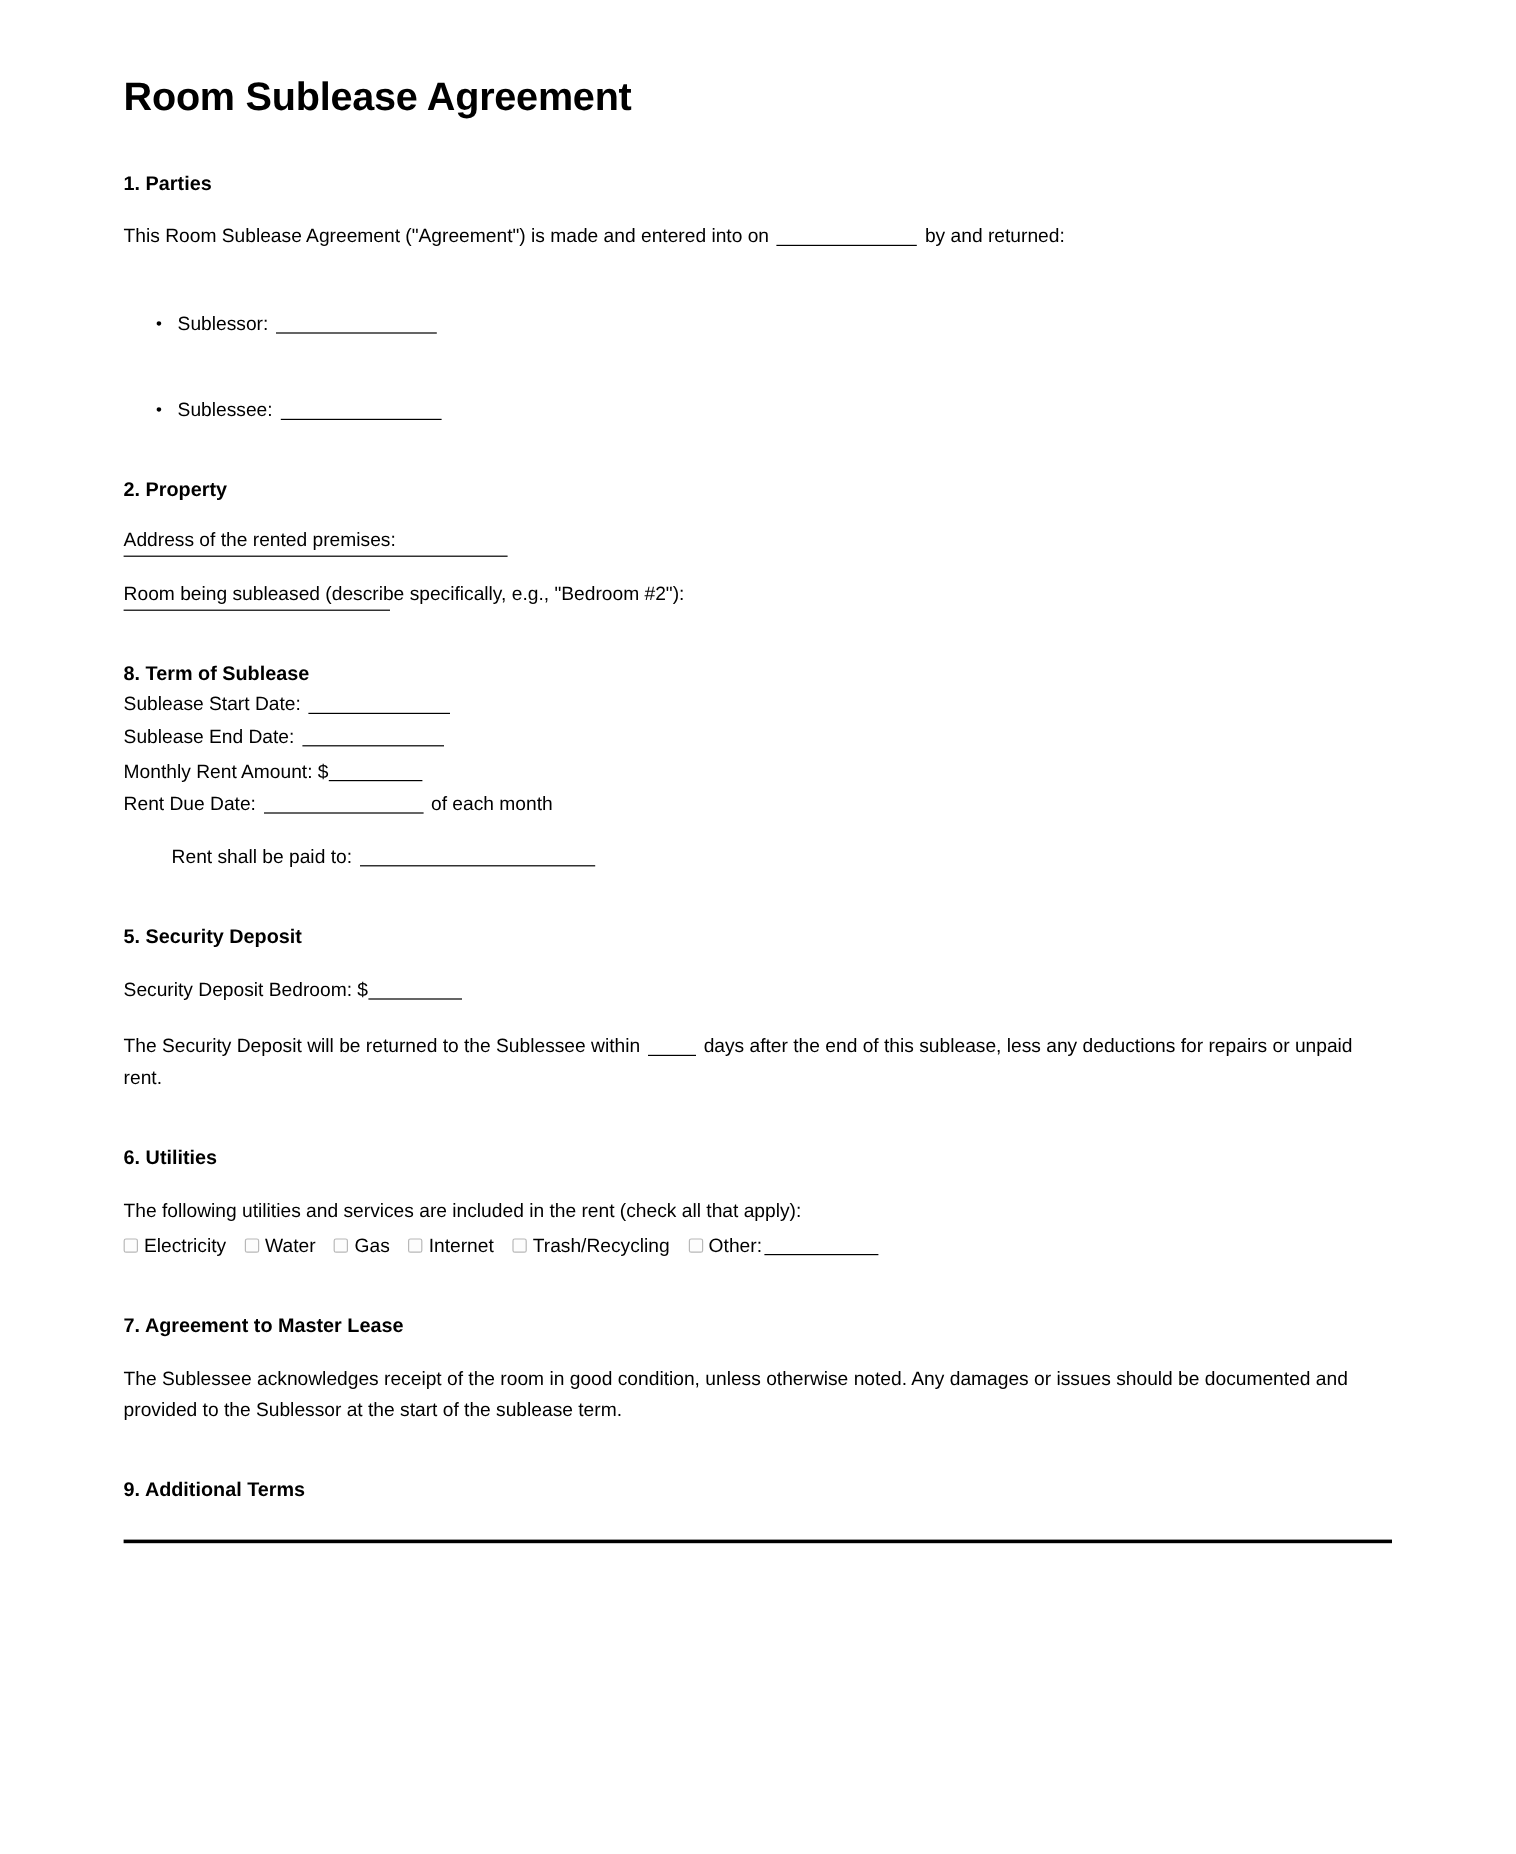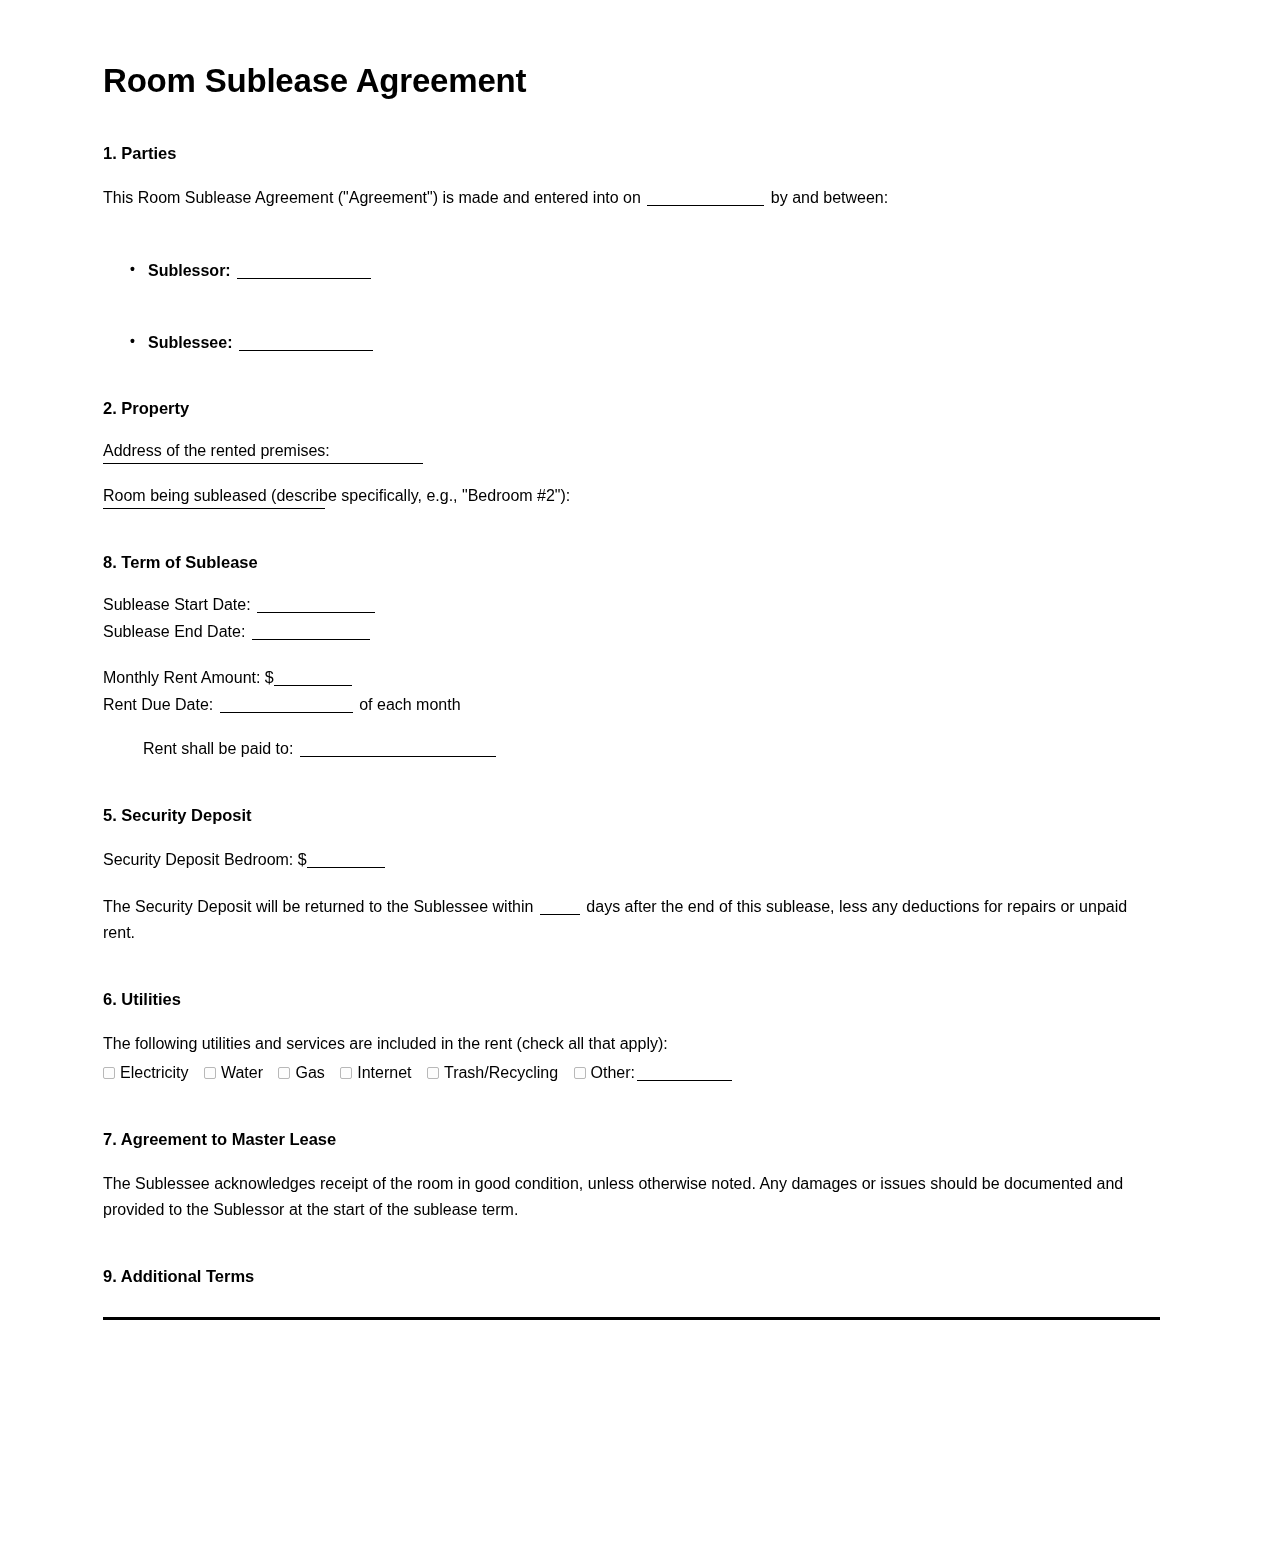--- a/index.html
+++ b/index.html
@@ -44,21 +44,21 @@
   }
   ul.party-list {
     margin: 16px 0 0 0;
     padding-left: 45px;
     list-style: none;
   }
   ul.party-list li {
     font-size: 16px;
     line-height: 25px;
     position: relative;
-    font-weight: bold;
+    font-weight: normal;
     margin-top: 47px;
   }
   ul.party-list li::before {
     content: "\2022";
     position: absolute;
     left: -18px;
     top: -1px;
     font-size: 14px;
     line-height: 25px;
   }
@@ -93,21 +93,21 @@
     display: block;
     border-bottom: 1.5px solid #000;
     margin-top: 1px;
   }
   .rule-under-addr { width: 320px; }
   .rule-under-room { width: 222px; }
 
   .line-pair {
     font-size: 16px;
     line-height: 27px;
-    margin: 19px 0 0 0;
+    margin: 2px 0 0 0;
   }
   .line-pair .row { display: block; white-space: nowrap; }
 
   .util-line {
     font-size: 16px;
     line-height: 27px;
     margin: 2px 0 0 0;
     white-space: nowrap;
   }
   .cbox {
@@ -136,21 +136,21 @@
 <body>
 
 <div class="page">
 
   <h1 class="doc-title">Room Sublease Agreement</h1>
 
   <h2 class="section-heading">1. Parties</h2>
   <p class="body-text">
     <span>This Room Sublease Agreement ("Agreement") is made and entered into on</span>
     <span class="blank blank-date"></span>
-    <span>by and between:</span>
+    <span>by and returned:</span>
   </p>
   <ul class="party-list">
     <li>
       <span>Sublessor:</span>
       <span class="blank blank-party"></span>
     </li>
     <li>
       <span>Sublessee:</span>
       <span class="blank blank-party"></span>
     </li>

